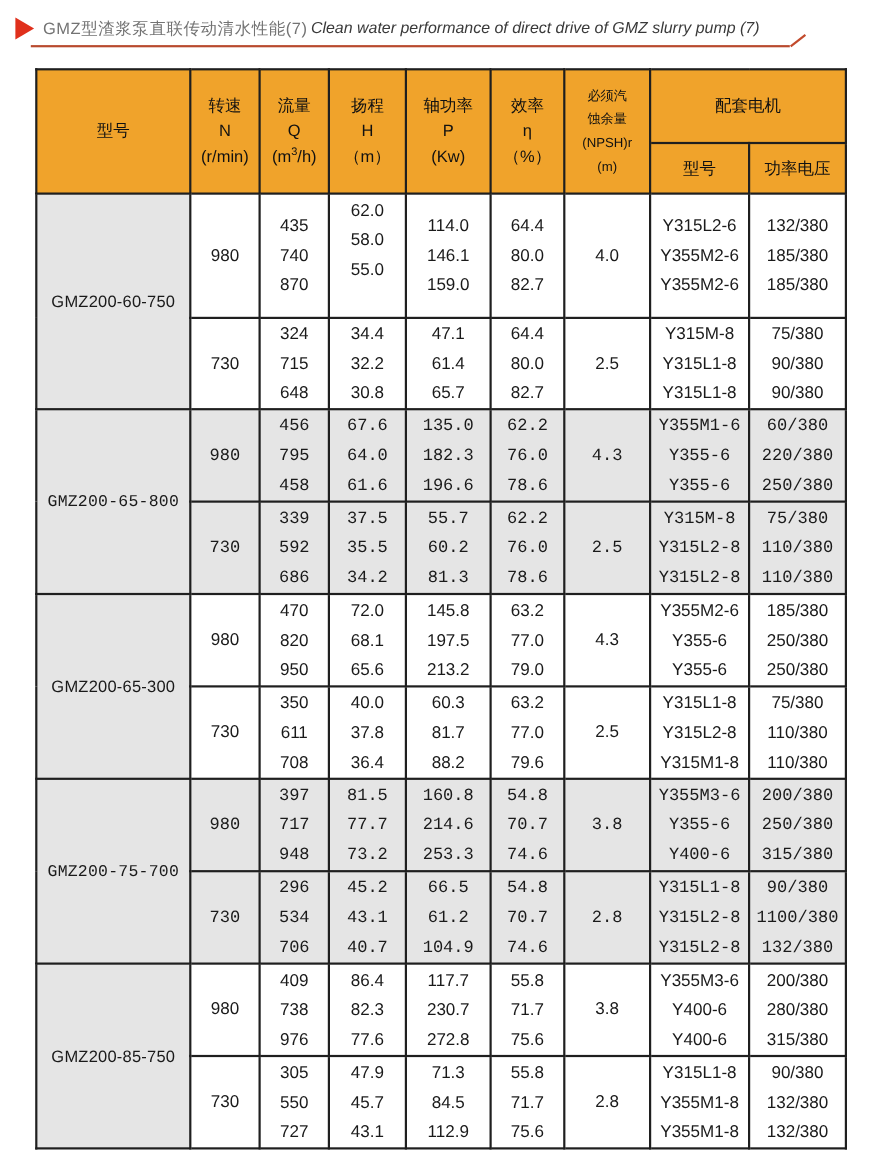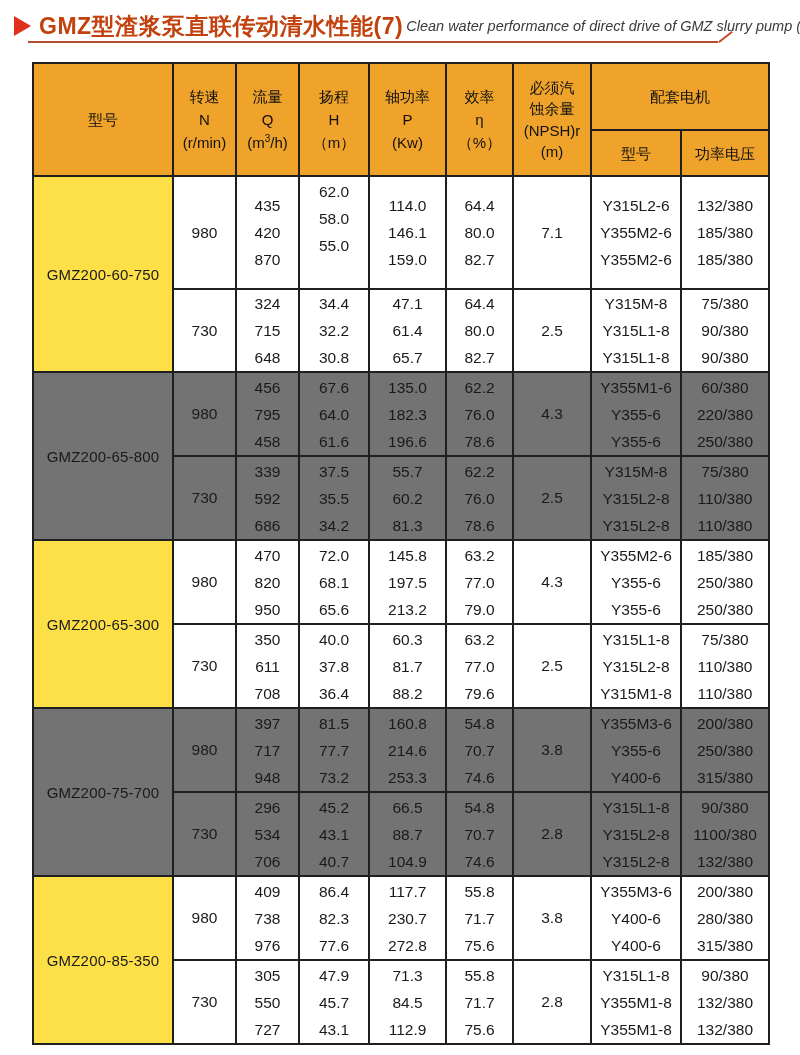--- a/index.html
+++ b/index.html
@@ -18,21 +18,21 @@
     display:flex; align-items:center; white-space:nowrap;
   }
   .arrow-icon {
     width:0; height:0; display:inline-block;
     border-left:17px solid #e0301c;
     border-top:10px solid transparent;
     border-bottom:10px solid transparent;
     margin-right:8px; flex:0 0 auto;
   }
   .title-zh {
-    font-size:23px; font-weight:bold; color:#c2410c;
+    font-size:15px; font-weight:normal; color:#737373;
     letter-spacing:0.5px; display:inline-block;
   }
   .title-en {
     font-size:14.5px; font-style:italic; color:#3a3a3a;
     margin-left:3px; display:inline-block;
   }
   .title-rule {
     position:absolute; left:28px; top:41px; width:690px; height:0;
     border-top:2.5px solid #b84a2e;
   }
@@ -56,30 +56,30 @@
   thead th {
     background:#f0a32b;
     color:#111;
     font-size:15px;
     line-height:23px;
     padding:2px 0;
   }
   thead tr.h1 { height:67px; }
   thead tr.h2 { height:46px; }
   thead th .hline { display:block; }
-  thead th.npsh-h { line-height:21.5px; font-size:15px; }
+  thead th.npsh-h { line-height:21.5px; font-size:12px; }
   sup.u3 { font-size:10px; vertical-align:super; line-height:0; }
 
   tbody tr { height:84px; }
   tbody tr.tall { height:113px; }
   tbody tr.short { height:82px; }
   tbody td { background:#ffffff; font-size:15.5px; }
-  tbody tr.shade td { background:#737373; }
+  tbody tr.shade td { background:#e5e5e5;font-family:Liberation Mono, monospace; }
   tbody td.model-cell {
-    background:#fde047;
+    background:#e5e5e5;
     font-size:15px;
     letter-spacing:0.2px;
   }
   .stack { display:flex; flex-direction:column; justify-content:center; align-items:center; }
   .stack div { line-height:27px; height:27px; }
   .stack.shift-up { transform:translateY(-14px);text-align:right; }
   .single { line-height:normal; }
 </style>
 </head>
 <body>
@@ -156,21 +156,21 @@
         </th>
       </tr>
     </thead>
     <tbody>
         <tr class="tall">
           <td class="model-cell" rowspan="2">GMZ200-60-750</td>
           <td class="single">980</td>
           <td class="">
             <div class="stack">
               <div>435</div>
-              <div>420</div>
+              <div>740</div>
               <div>870</div>
             </div>
           </td>
           <td class="">
             <div class="stack shift-up">
               <div>62.0</div>
               <div>58.0</div>
               <div>55.0</div>
             </div>
           </td>
@@ -181,21 +181,21 @@
               <div>159.0</div>
             </div>
           </td>
           <td class="">
             <div class="stack">
               <div>64.4</div>
               <div>80.0</div>
               <div>82.7</div>
             </div>
           </td>
-          <td class="single">7.1</td>
+          <td class="single">4.0</td>
           <td class="">
             <div class="stack">
               <div>Y315L2-6</div>
               <div>Y355M2-6</div>
               <div>Y355M2-6</div>
             </div>
           </td>
           <td class="">
             <div class="stack">
               <div>132/380</div>
@@ -495,21 +495,21 @@
           <td class="">
             <div class="stack">
               <div>45.2</div>
               <div>43.1</div>
               <div>40.7</div>
             </div>
           </td>
           <td class="">
             <div class="stack">
               <div>66.5</div>
-              <div>88.7</div>
+              <div>61.2</div>
               <div>104.9</div>
             </div>
           </td>
           <td class="">
             <div class="stack">
               <div>54.8</div>
               <div>70.7</div>
               <div>74.6</div>
             </div>
           </td>
@@ -523,21 +523,21 @@
           </td>
           <td class="">
             <div class="stack">
               <div>90/380</div>
               <div>1100/380</div>
               <div>132/380</div>
             </div>
           </td>
         </tr>
         <tr class="">
-          <td class="model-cell" rowspan="2">GMZ200-85-350</td>
+          <td class="model-cell" rowspan="2">GMZ200-85-750</td>
           <td class="single">980</td>
           <td class="">
             <div class="stack">
               <div>409</div>
               <div>738</div>
               <div>976</div>
             </div>
           </td>
           <td class="">
             <div class="stack">

